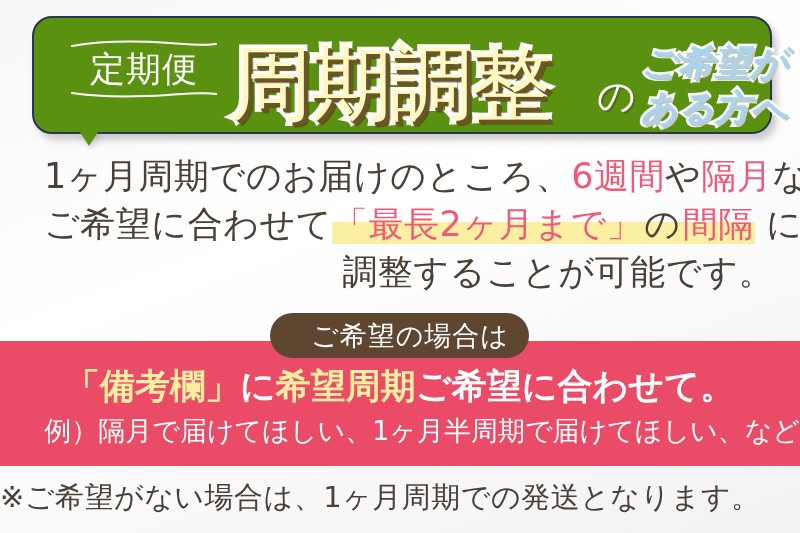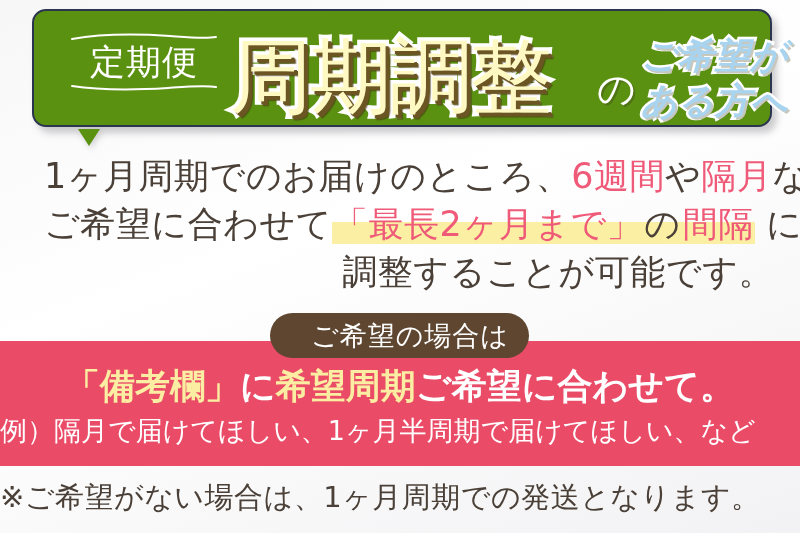--- a/index.html
+++ b/index.html
@@ -19,26 +19,26 @@
     width: 800px;
     height: 533px;
     background: linear-gradient(160deg, #f7f7f8 0%, #ffffff 42%, #f2f2f4 100%);
     overflow: hidden;
   }
 
   
   .banner {
     position: absolute;
     left: 32px;
-    top: 9px;
+    top: 16px;
     width: 740px;
     height: 118px;
     background: #5b9111;
     border: 2px solid #2b3550;
-    border-radius: 14px;
+    border-radius: 20px;
     box-sizing: border-box;
     box-shadow: 5px 6px 7px rgba(90, 90, 95, 0.30);
   }
   .banner-tail {
     position: absolute;
     left: 78px;
     top: 129px;
     width: 0;
     height: 0;
     border-left: 11px solid transparent;
@@ -188,21 +188,21 @@
     font-weight: 700;
     letter-spacing: 0px;
     white-space: nowrap;
   }
   .band-main .pale { color: #fbeea2; margin-top: 24px; }
   .band-sub {
     position: absolute;
     left: 0;
     top: 73px;
     width: 800px;
-    text-align: left;
+    text-align: right;
     font-size: 27px;
     line-height: 34px;
     color: #ffffff;
     letter-spacing: 0px;
     white-space: nowrap;
   }
 
   
   .footer-note {
     position: absolute;

